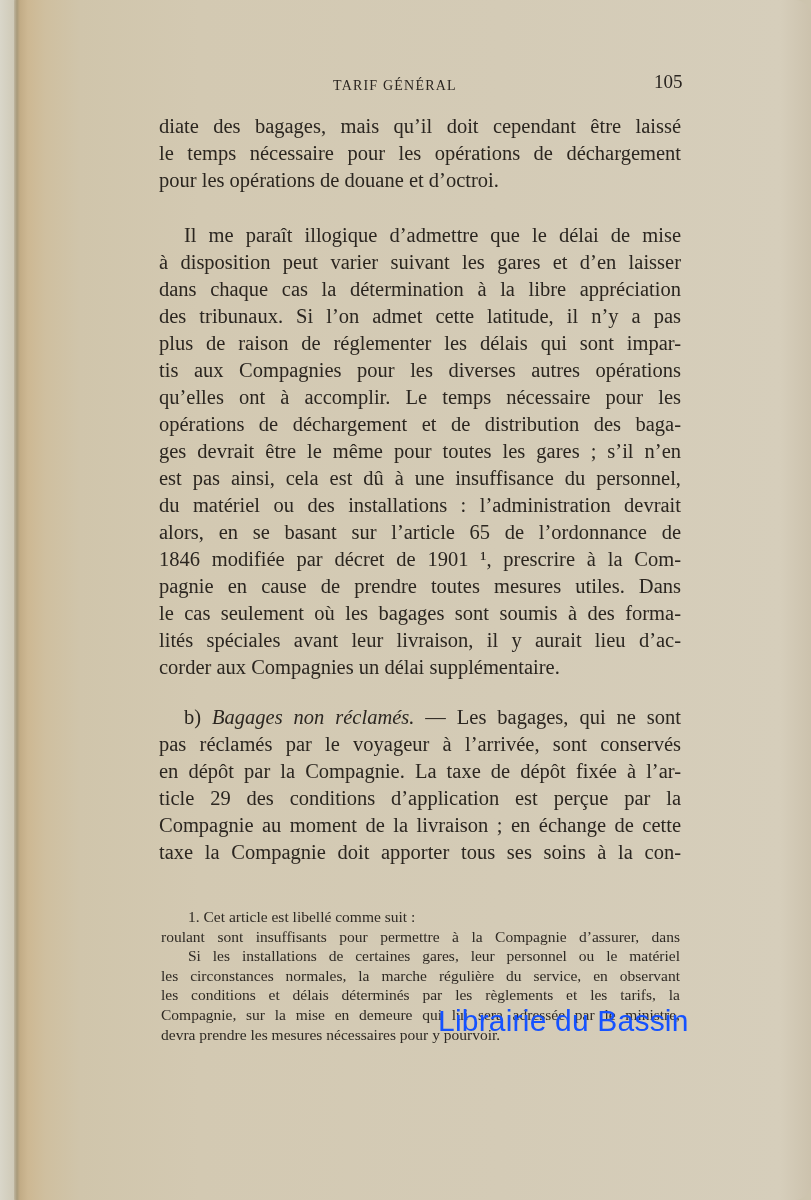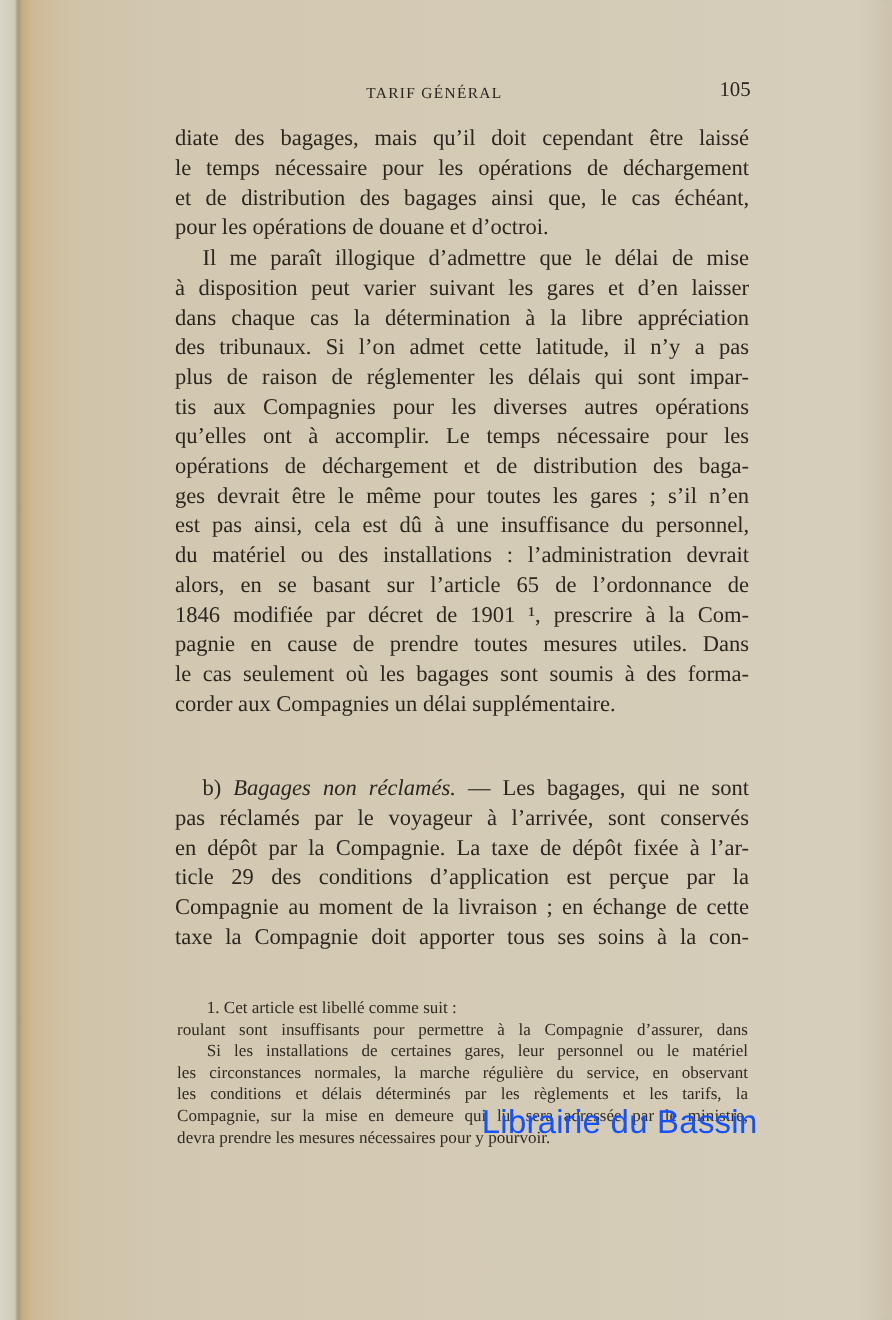--- a/index.html
+++ b/index.html
@@ -54,40 +54,40 @@
 
 <div class="page">
   <div class="left-page-strip"></div>
 
   <div class="running-head">TARIF GÉNÉRAL</div>
   <div class="page-number">105</div>
 
   <div class="body-block" style="top:113px;">
     <span class="line">diate des bagages, mais qu’il doit cependant être laissé</span>
     <span class="line">le temps nécessaire pour les opérations de déchargement</span>
-    <span class="line">et de distribution des bagages ainsi que, le cas échéant,</span>
     <span class="line last">pour les opérations de douane et d’octroi.</span>
   </div>
 
   <div class="body-block" style="top:222px;">
     <span class="line indent">Il me paraît illogique d’admettre que le délai de mise</span>
     <span class="line">à disposition peut varier suivant les gares et d’en laisser</span>
     <span class="line">dans chaque cas la détermination à la libre appréciation</span>
     <span class="line">des tribunaux. Si l’on admet cette latitude, il n’y a pas</span>
     <span class="line">plus de raison de réglementer les délais qui sont impar-</span>
     <span class="line">tis aux Compagnies pour les diverses autres opérations</span>
     <span class="line">qu’elles ont à accomplir. Le temps nécessaire pour les</span>
     <span class="line">opérations de déchargement et de distribution des baga-</span>
     <span class="line">ges devrait être le même pour toutes les gares ; s’il n’en</span>
     <span class="line">est pas ainsi, cela est dû à une insuffisance du personnel,</span>
     <span class="line">du matériel ou des installations : l’administration devrait</span>
     <span class="line">alors, en se basant sur l’article 65 de l’ordonnance de</span>
     <span class="line">1846 modifiée par décret de 1901 ¹, prescrire à la Com-</span>
     <span class="line">pagnie en cause de prendre toutes mesures utiles. Dans</span>
     <span class="line">le cas seulement où les bagages sont soumis à des forma-</span>
+    <span class="line">lités spéciales avant leur livraison, il y aurait lieu d’ac-</span>
     <span class="line last">corder aux Compagnies un délai supplémentaire.</span>
   </div>
 
   <div class="body-block" style="top:704px;">
     <span class="line indent"><span>b)</span> <span class="italic">Bagages non réclamés.</span> <span>— Les bagages, qui ne sont</span></span>
     <span class="line">pas réclamés par le voyageur à l’arrivée, sont conservés</span>
     <span class="line">en dépôt par la Compagnie. La taxe de dépôt fixée à l’ar-</span>
     <span class="line">ticle 29 des conditions d’application est perçue par la</span>
     <span class="line">Compagnie au moment de la livraison ; en échange de cette</span>
     <span class="line">taxe la Compagnie doit apporter tous ses soins à la con-</span>

